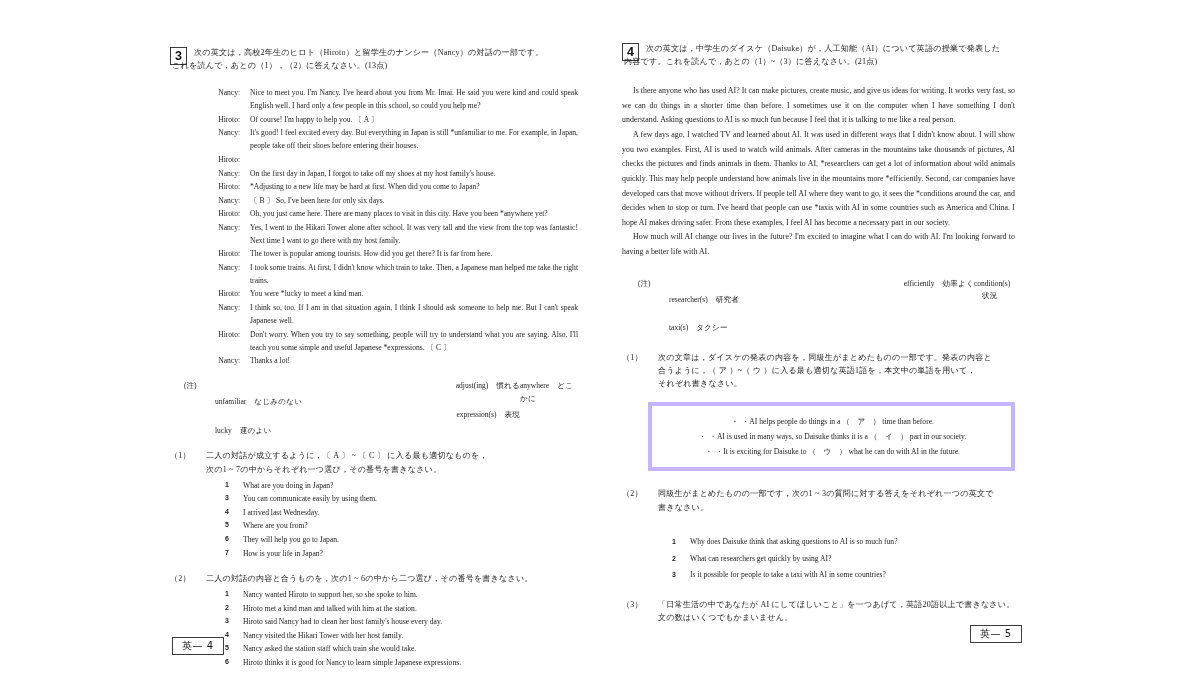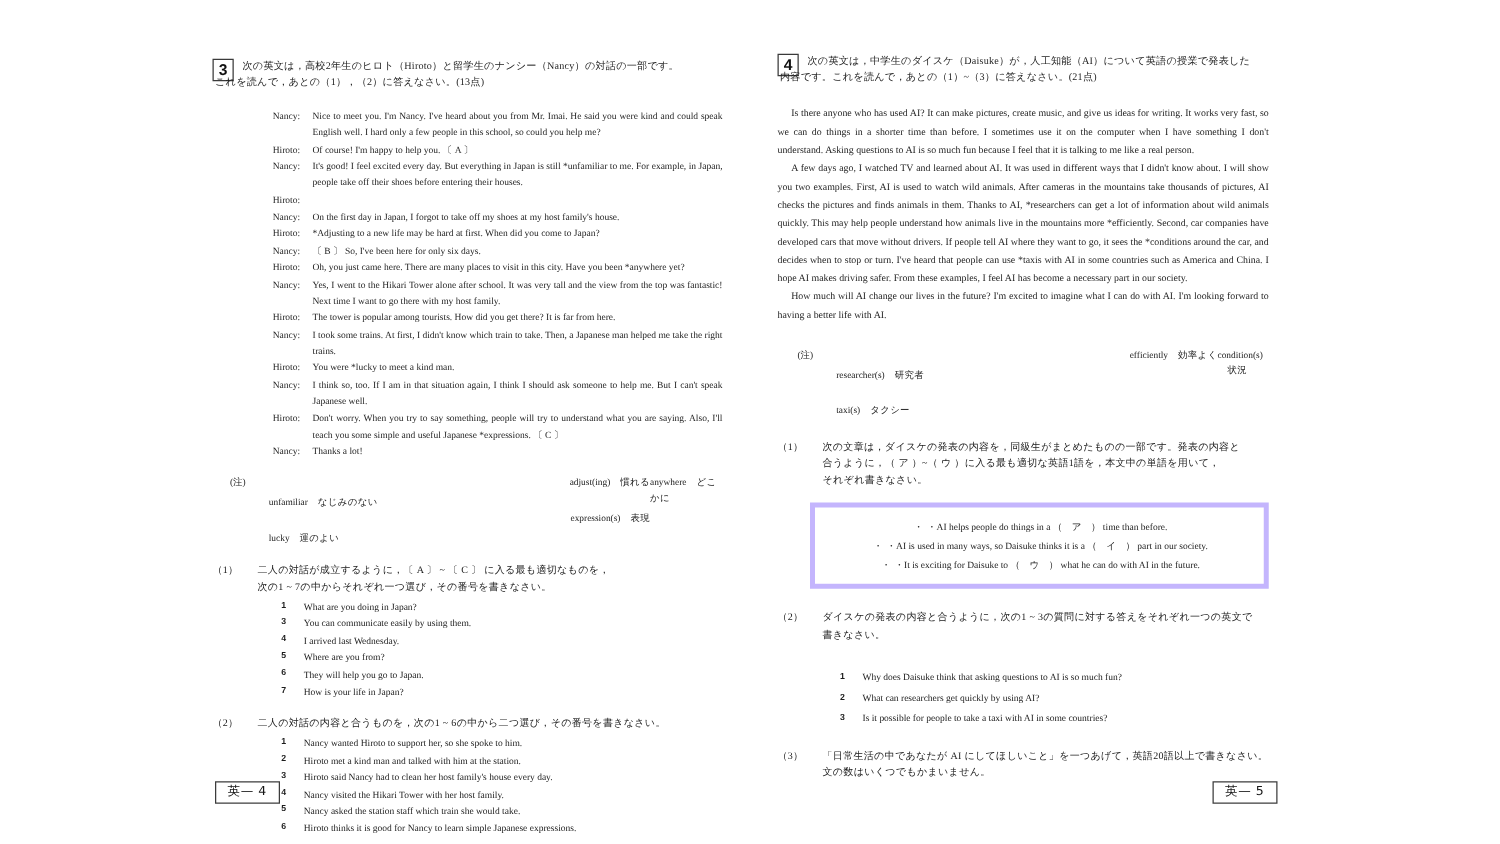--- a/index.html
+++ b/index.html
@@ -174,21 +174,21 @@
     position: absolute;
     border: 1px solid #3c3c3c;
     padding: 2px 9px 3px 9px;
     font-size: 10px;
     letter-spacing: 0.5px;
     font-family: "DejaVu Sans", "Liberation Sans", sans-serif;
     line-height: 1.15;
     color: #151515;
     background: #fff;
   }
-  .page-tag.left { left: 172px; bottom: 32px; }
+  .page-tag.left { left: 172px; bottom: 20px; }
   .page-tag.right { left: 970px; bottom: 32px; }
   .tag-inner { display: inline-block; }
 </style>
 </head>
 <body>
 
 <div class="sheet">
 
   <div class="page page-left">
 
@@ -440,21 +440,21 @@
       </div>
       <div class="summary-line">
         <span class="bullet">・</span><span>・It is exciting for Daisuke to （　ウ　） what he can do with AI in the future.</span>
       </div>
     </div>
 
     <div class="subq" style="margin-top:16px;">
       <div class="subq-head">
         <span class="subq-label">（2）</span>
         <span class="subq-body">
-          <span>ダイスケの発表の内容と合うように，次の1 ~ 3の質問に対する答えをそれぞれ一つの英文で</span>
+          <span>同級生がまとめたものの一部です，次の1 ~ 3の質問に対する答えをそれぞれ一つの英文で</span>
           <span class="cont">書きなさい。</span>
         </span>
       </div>
       <div class="choices" style="margin-left:50px;line-height:2.2;margin-top:20px;">
         <div class="choice-row">
           <span class="choice-no">1</span>
           <span class="choice-text">Why does Daisuke think that asking questions to AI is so much fun?</span>
         </div>
         <div class="choice-row">
           <span class="choice-no">2</span>

